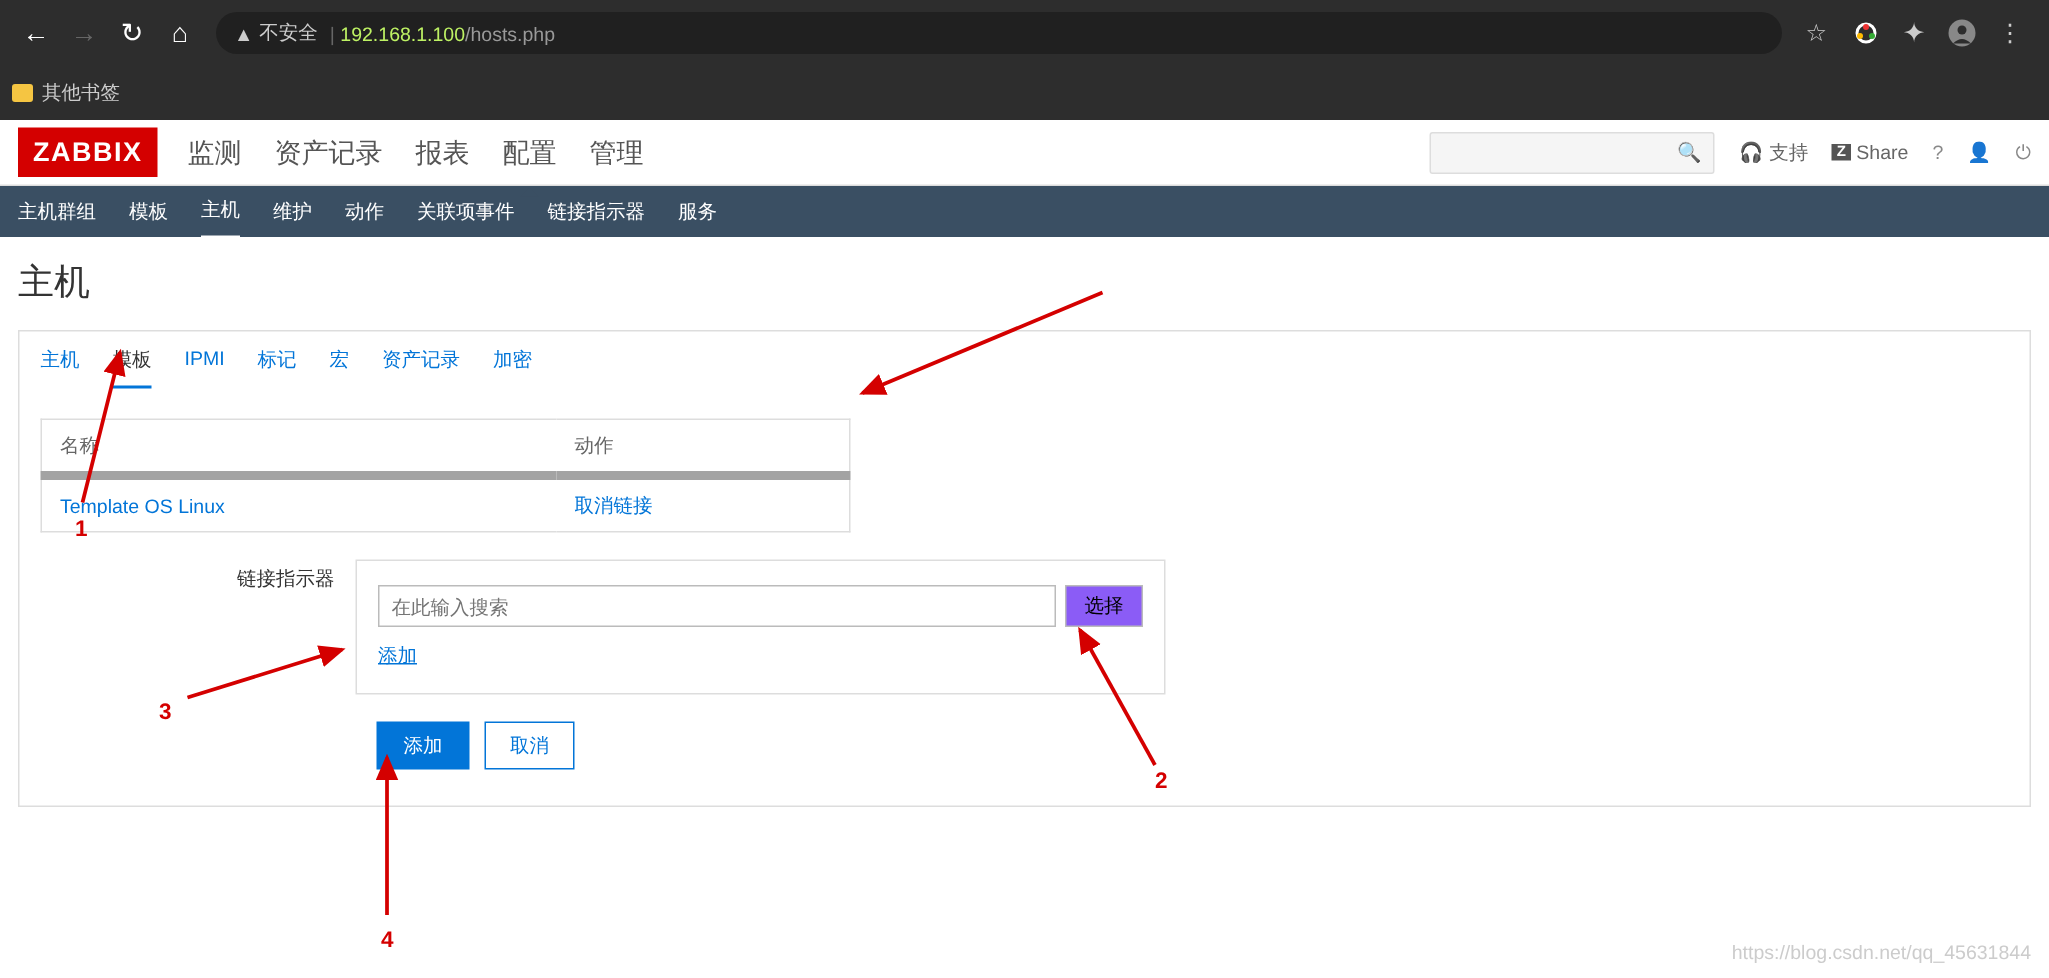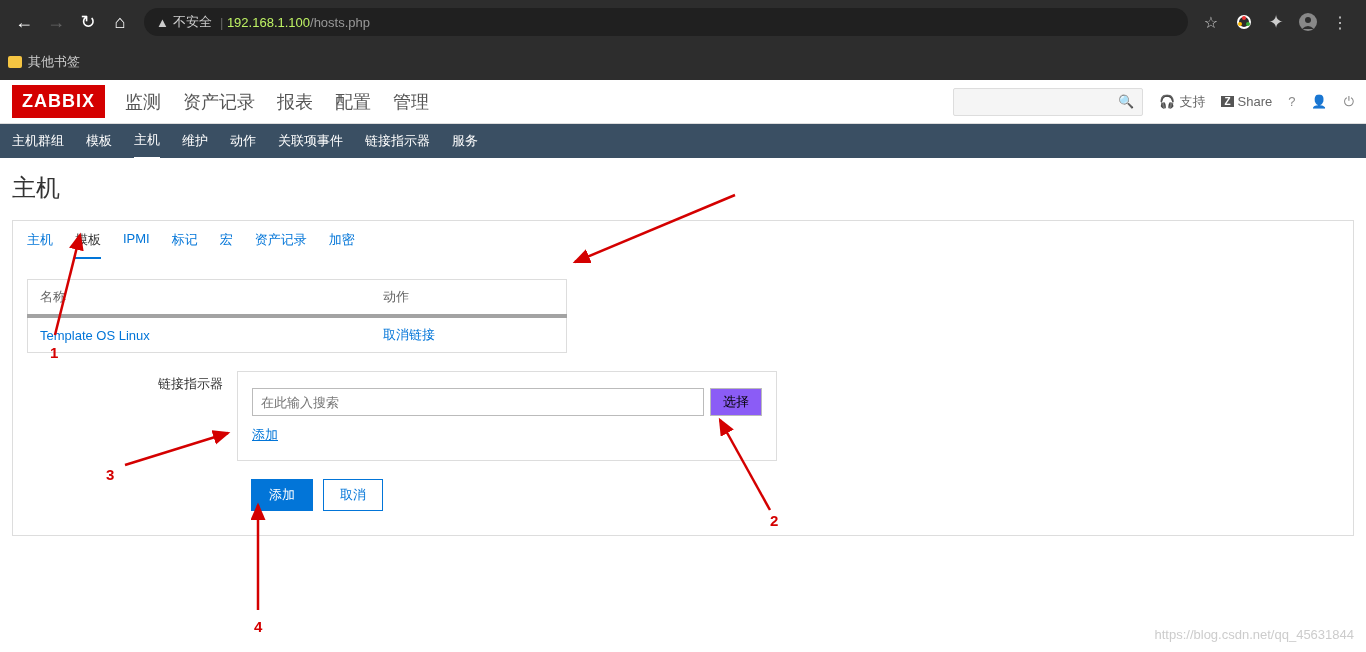--- a/index.html
+++ b/index.html
@@ -42,21 +42,21 @@
 .page-title{font-size:24px;color:#333;margin-bottom:16px}
 .card{border:1px solid #ddd;background:#fff}
 .tabs{display:flex;gap:22px;padding:10px 14px 0;font-size:13px}
 .tabs span{color:#0275d8;cursor:pointer;padding-bottom:8px}
 .tabs .active{color:#333;border-bottom:2px solid #0275d8}
 .form-area{padding:20px 14px 24px}
 .form-row{display:flex;margin-bottom:18px}
 .form-label{width:210px;text-align:right;padding-right:14px;font-size:13px;color:#333;padding-top:4px}
 .form-content{flex:0 0 540px}
 .tbl{width:100%;border:1px solid #ddd;border-collapse:collapse;font-size:13px}
-.tbl th{text-align:left;padding:8px 12px;color:#666;font-weight:normal;border-bottom:4px solid #a3a3a3}
+.tbl th{text-align:left;padding:8px 12px;color:#666;font-weight:normal;border-bottom:6px solid #a3a3a3}
 .tbl td{padding:8px 12px;color:#0275d8}
 .tbl td a{color:#0275d8;text-decoration:none}
 .link-mgr-row{display:flex;gap:6px;align-items:flex-end}
 .text-input{flex:1;height:28px;border:1px solid #bbb;padding:0 8px;font-size:13px;color:#999}
 .btn-select{height:28px;padding:0 12px;border:1px solid #bbb;background:#8b5cf6;font-size:13px;cursor:pointer}
 .add-link{color:#0275d8;font-size:13px;text-decoration:underline;margin-top:10px;display:inline-block}
 .btn-row{margin-left:224px;display:flex;gap:10px}
 .btn-primary{background:#0275d8;color:#fff;border:none;padding:7px 18px;font-size:13px;cursor:pointer}
 .btn-default{background:#fff;color:#0275d8;border:1px solid #0275d8;padding:6px 16px;font-size:13px;cursor:pointer}
 .watermark{position:absolute;bottom:10px;right:12px;color:#ccc;font-size:13px}

